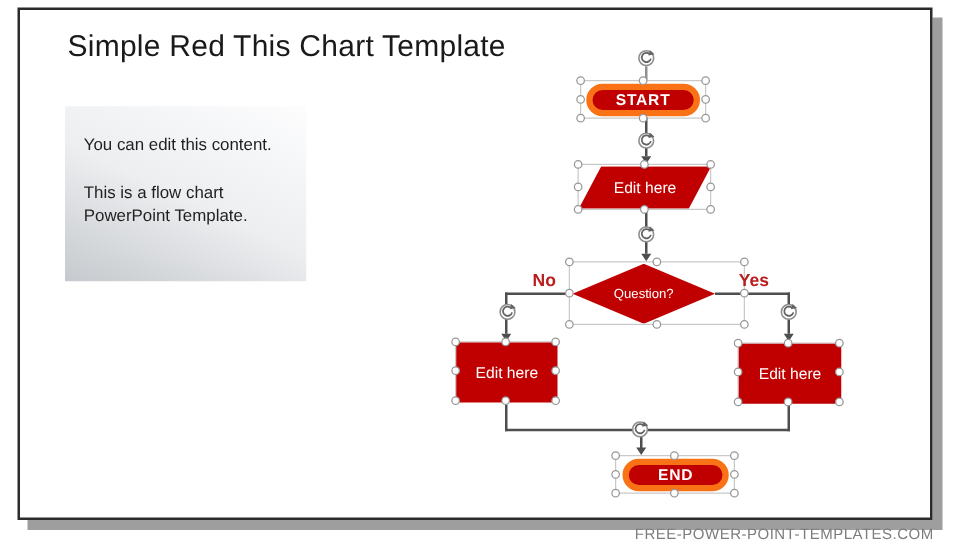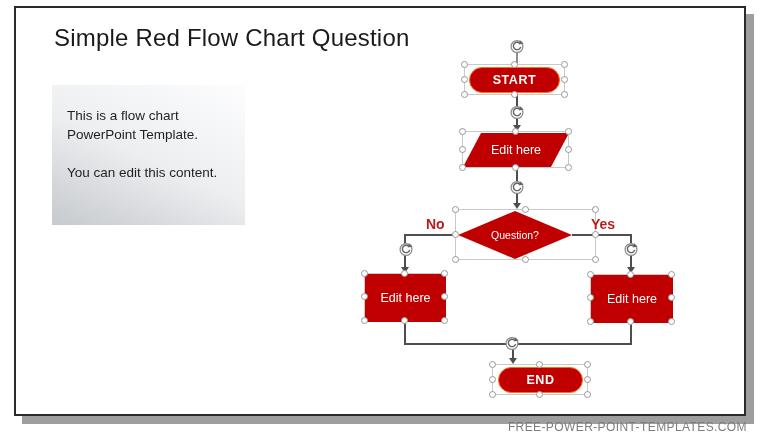--- a/index.html
+++ b/index.html
@@ -34,21 +34,21 @@
   }
   .h-tl{left:-4px;top:-4px}.h-t{left:50%;margin-left:-4px;top:-4px}.h-tr{right:-4px;top:-4px}
   .h-l{left:-4px;top:50%;margin-top:-4px}.h-r{right:-4px;top:50%;margin-top:-4px}
   .h-bl{left:-4px;bottom:-4px}.h-b{left:50%;margin-left:-4px;bottom:-4px}.h-br{right:-4px;bottom:-4px}
   
   .shape{
     position:absolute;background:#c00000;color:#ffffff;z-index:5;
     display:flex;align-items:center;justify-content:center;
     font-size:12.5px;text-align:center;
   }
-  .stadium{border-radius:14px;border:1px solid #f97316;box-sizing:border-box;font-weight:bold;font-size:12.5px;letter-spacing:0.6px;}
+  .stadium{border-radius:14px;border:5px solid #f97316;box-sizing:border-box;font-weight:bold;font-size:12.5px;letter-spacing:0.6px;}
   .para{clip-path:polygon(17% 0,100% 0,83% 100%,0 100%);}
   .diamond{clip-path:polygon(50% 0,100% 50%,50% 100%,0 50%);font-size:10.5px;}
   
   .line{position:absolute;background:#4e4e4e;z-index:2;}
   .arrow-down{
     position:absolute;width:0;height:0;z-index:2;
     border-left:4px solid transparent;border-right:4px solid transparent;
     border-top:6px solid #4e4e4e;
   }
   .stem{position:absolute;width:1.5px;background:#8f8f8f;z-index:2;}
@@ -68,26 +68,26 @@
       <circle cx="8" cy="8.5" r="5.9" fill="#ffffff" stroke="#8f8f8f" stroke-width="1.3"></circle>
       <path d="M 10.6 5.2 A 3.7 3.7 0 1 0 11.7 8.9" fill="none" stroke="#636363" stroke-width="1.4"></path>
       <path d="M 9.8 6.4 L 14.6 5.4 L 11.0 2.2 Z" fill="#636363"></path>
     </g>
   </defs>
 </svg>
 
 <div class="slide">
   <div class="slide-inner">
 
-    <div class="title">Simple Red Flow Chart Question</div>
+    <div class="title">Simple Red This Chart Template</div>
 
     <div class="content-box">
+      <p>You can edit this content.</p>
       <p><span>This is a flow chart</span><br>
       <span>PowerPoint Template.</span></p>
-      <p>You can edit this content.</p>
     </div>
 
     <svg class="roticon" style="left:493px;top:30px">
         <use href="#rot-glyph"></use>
       </svg>
     <div class="stem" style="left:500px;top:45px;height:11px"></div>
 
     <div class="line" style="left:500px;top:86px;width:2px;height:31px"></div>
     <div class="arrow-down" style="left:497px;top:117px"></div>
     <svg class="roticon" style="left:493px;top:96px">

